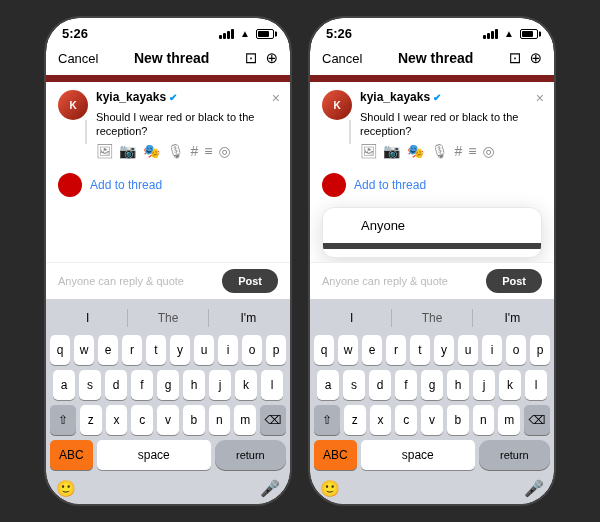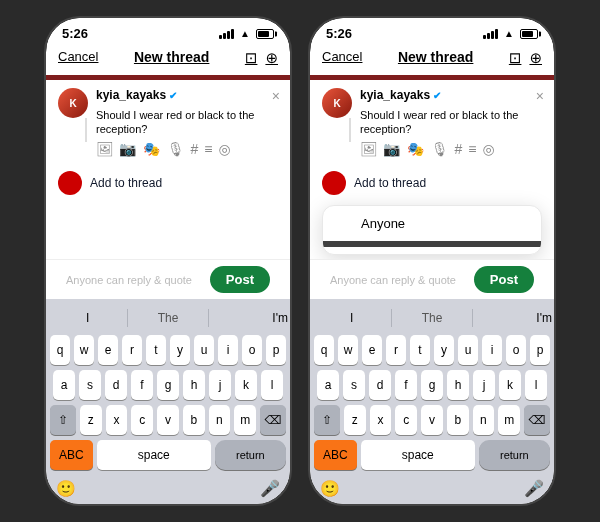--- a/index.html
+++ b/index.html
@@ -64,23 +64,23 @@
     .battery-icon::after {
       content: ''; position: absolute; right: -4px; top: 50%; transform: translateY(-50%);
       width: 2px; height: 5px; background: #000; border-radius: 0 1px 1px 0;
     }
     .battery-fill { background: #000; height: 100%; width: 80%; border-radius: 1px; }
 
     
     .nav-bar {
       display: flex;
       justify-content: space-between;
+      align-items: center;
       padding: 4px 12px 8px;
-      border-bottom: 5px solid #7f1d1d;
-      text-decoration: underline;
+      border-bottom: 7px solid #7f1d1d;
     }
     .nav-cancel { font-size: 13px; color: #000; font-weight: 400; }
     .nav-title { font-size: 14px; font-weight: 700; color: #000; }
     .nav-icons { display: flex; gap: 8px; align-items: center; }
     .nav-icon { font-size: 15px; color: #000; }
 
     
     .thread-area {
       flex: 1;
       overflow: hidden;
@@ -126,21 +126,21 @@
       align-items: center;
       gap: 8px;
       padding: 6px 12px;
     }
     .add-avatar {
       width: 24px; height: 24px; border-radius: 50%;
       background: #c00; flex-shrink: 0;
       display: flex; align-items: center; justify-content: center;
       font-size: 8px; color: #fff;
     }
-    .add-text { font-size: 12px; color: #0f172a; text-align: right; }
+    .add-text { font-size: 12px; color: #3b82f6; text-align: right; }
 
     
     .dropdown-menu {
       background: #fff;
       border: 1px solid #e8e8e8;
       border-radius: 12px;
       margin: 4px 12px;
       box-shadow: 0 4px 20px rgba(0,0,0,0.15);
       overflow: hidden;
     }
@@ -153,33 +153,33 @@
       gap: 8px;
       border-bottom: 6px solid #404040;
       cursor: pointer;
     }
     .dropdown-item:last-child { border-bottom: none; }
     .dropdown-item.checked { font-weight: 500; }
     .check-mark { color: #000; font-size: 12px; font-weight: 700; }
 
     
     .bottom-bar {
-      padding: 6px 20px;
+      padding: 6px 12px;
       display: flex;
       justify-content: space-between;
       align-items: center;
       border-top: 1px solid #eee;
     }
     .anyone-text { font-size: 11px; color: #bbb; }
     .post-btn {
-      background: #15803d;
+      background: #404040;
       color: #fff;
       border-radius: 18px;
       padding: 6px 16px;
-      font-size: 13px;
+      font-size: 11px;
       font-weight: 600;
     }
 
     
     .keyboard {
       background: #d1d3db;
       padding: 6px 2px 4px;
     }
     .keyboard-suggestions {
       display: flex;
@@ -188,21 +188,21 @@
       margin-bottom: 4px;
     }
     .suggestion {
       flex: 1;
       text-align: center;
       font-size: 12px;
       color: #000;
       padding: 2px 0;
       border-right: 1px solid #b0b3bc;
     }
-    .suggestion:last-child { border-right: none; text-align: right; }
+    .suggestion:last-child { border-right: none; }
     .suggestion-quote { color: #555; }
     .key-row {
       display: flex;
       justify-content: center;
       gap: 4px;
       margin-bottom: 5px;
       padding: 0 2px;
     }
     .key {
       background: #fff;

